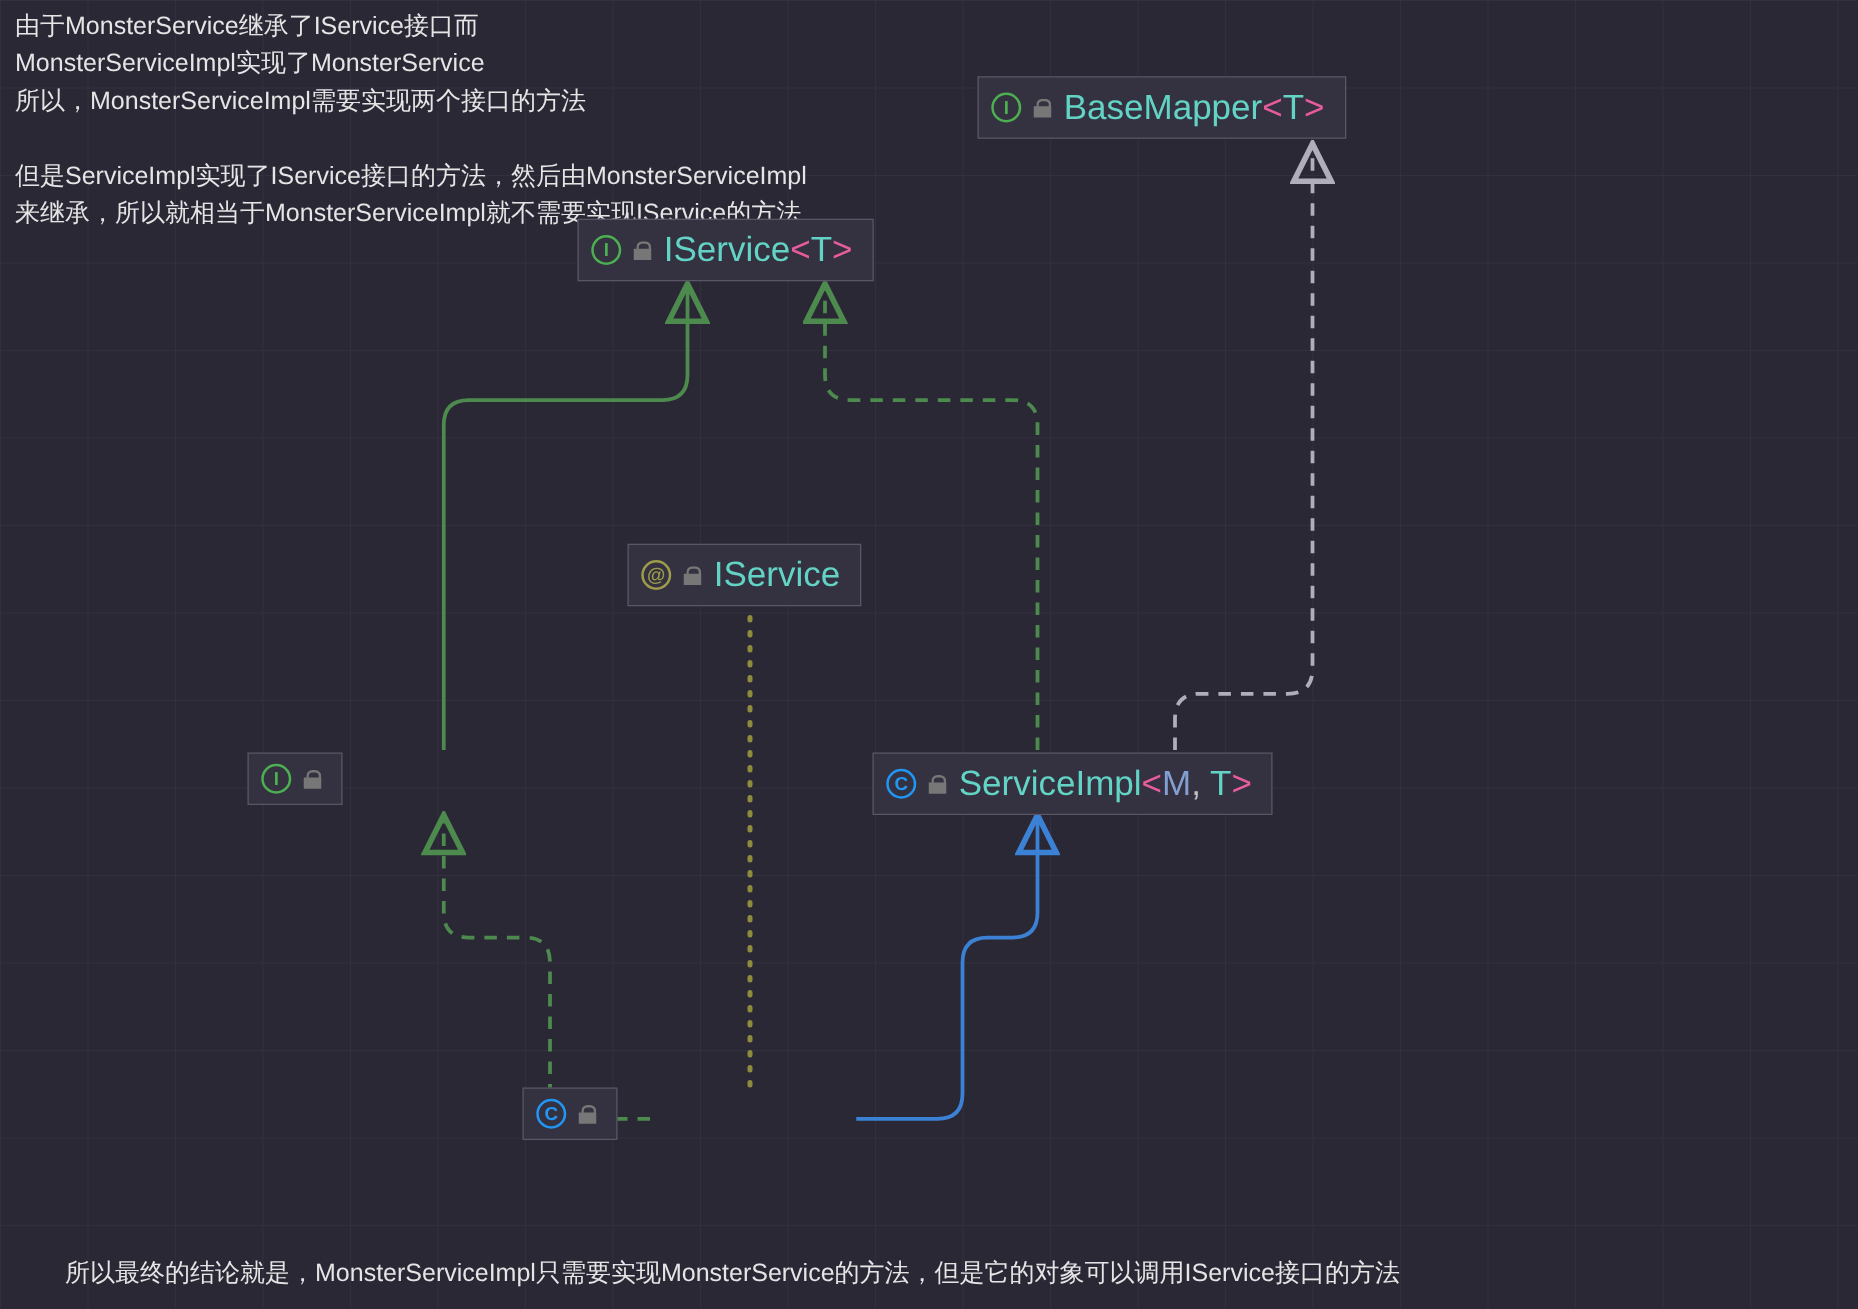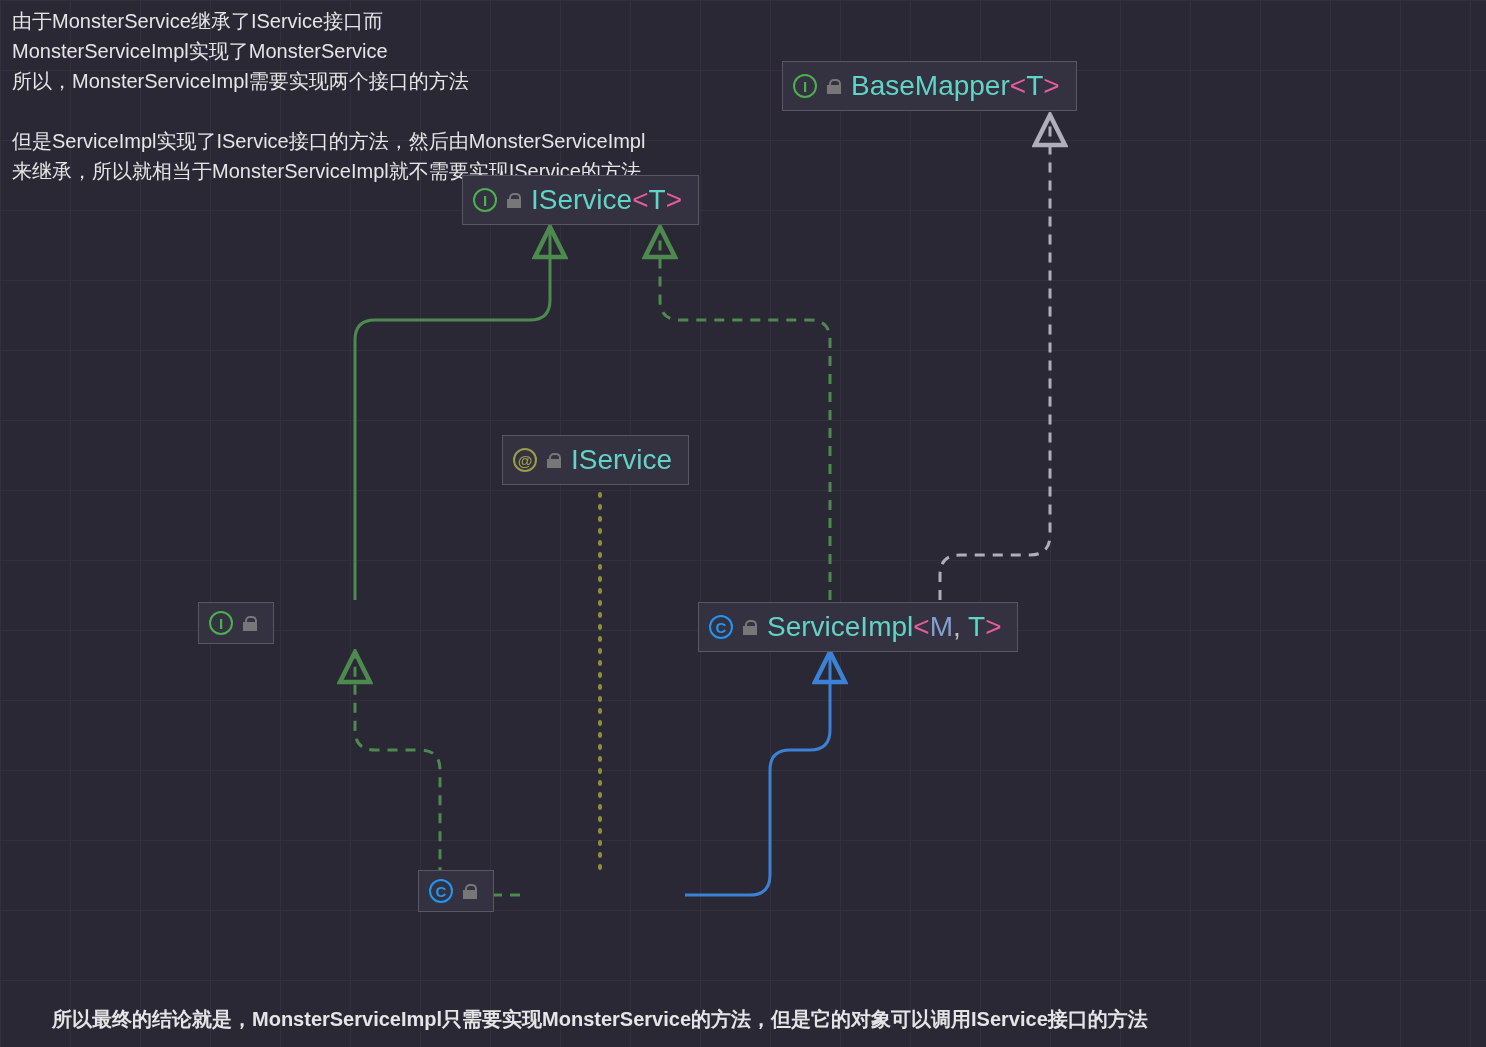--- a/index.html
+++ b/index.html
@@ -101,21 +101,21 @@
   <path d="M 600 868 L 600 488" fill="none" stroke="#8c8c3c" stroke-width="4" stroke-dasharray="2 10" stroke-linecap="round"></path>
 </svg>
 
 <div class="annotation" style="left:12px; top:6px;">由于MonsterService继承了IService接口而
 MonsterServiceImpl实现了MonsterService
 所以，MonsterServiceImpl需要实现两个接口的方法
 
 但是ServiceImpl实现了IService接口的方法，然后由MonsterServiceImpl
 来继承，所以就相当于MonsterServiceImpl就不需要实现IService的方法</div>
 
-<div class="annotation" style="left:52px; top:1004px;font-weight:bold;">所以最终的结论就是，MonsterServiceImpl只需要实现MonsterService的方法，但是它的对象可以调用IService接口的方法</div>
+<div class="annotation" style="left:52px; top:1004px;">所以最终的结论就是，MonsterServiceImpl只需要实现MonsterService的方法，但是它的对象可以调用IService接口的方法</div>
 
 <div class="node" style="left:782px; top:61px;">
   <span class="ico ico-interface">I</span>
   <span class="lock"></span>
   <span>
     <span class="cls-name">BaseMapper</span><span class="gen-br">&lt;</span><span class="gen-t">T</span><span class="gen-br">&gt;</span>
   </span>
 </div>
 
 <div class="node" style="left:462px; top:175px;">

